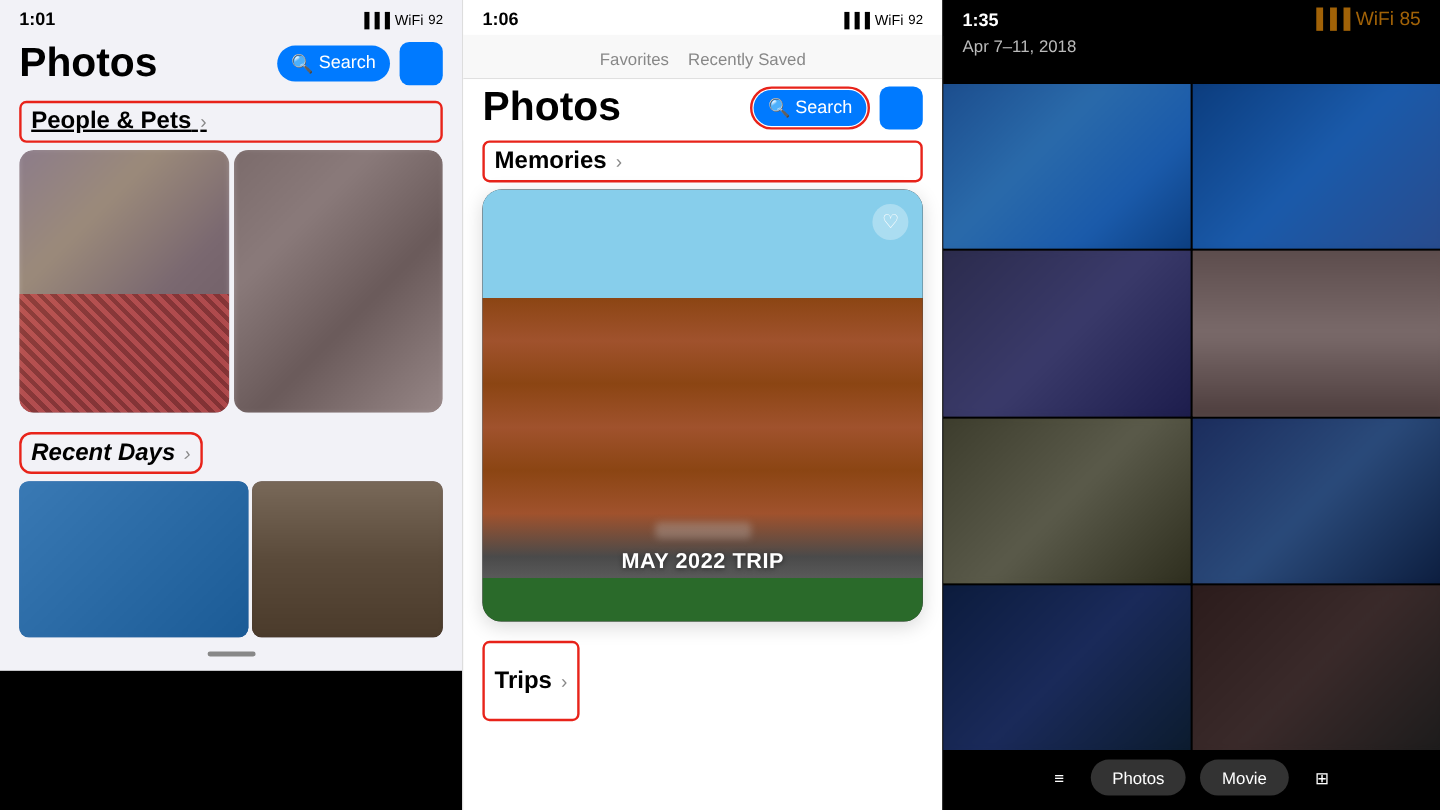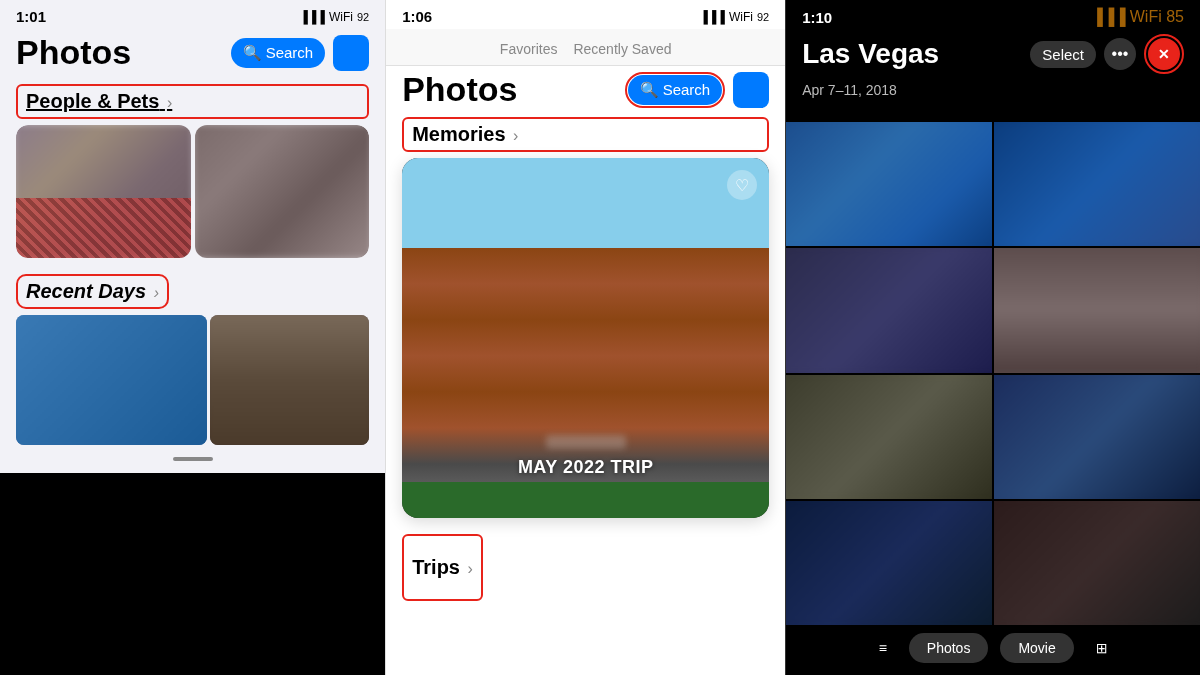--- a/index.html
+++ b/index.html
@@ -15,21 +15,21 @@
     
     .phone-panel {
       position: relative;
       overflow: hidden;
       background: #f2f2f7;
     }
 
     
     .panel1 {
       width: 390px;
-      height: 473px;
+      height: 559px;
       background: #f2f2f7;
       display: flex;
       flex-direction: column;
     }
 
     .status-bar {
       display: flex;
       justify-content: space-between;
       align-items: center;
       padding: 8px 16px 4px;
@@ -579,41 +579,27 @@
         <span>Trips</span>
         <span class="chevron">›</span>
       </div>
     </div>
   </div>
 </div>
 
 <div class="phone-panel panel3">
 
   <div class="p3-status">
-    <span class="p3-status-time">1:10</span>
+    <span class="p3-status-time">1:35</span>
     <div class="p3-status-icons">
       <span>▐▐▐ WiFi </span>
       <span>85</span>
     </div>
   </div>
 
-  <div class="p3-header">
-    <span class="p3-title">Las Vegas</span>
-    <div class="p3-actions">
-      <div class="p3-select-btn">Select</div>
-      <div class="p3-more-btn">
-        <span>•••</span>
-      </div>
-      <div style="border: 2.5px solid #e8231a; border-radius: 50%; padding: 2px;">
-        <div class="p3-close-btn">
-          <span>✕</span>
-        </div>
-      </div>
-    </div>
-  </div>
 
   <div class="p3-date">Apr 7–11, 2018</div>
 
   <div class="p3-grid">
 
     <div class="grid-cell gc1">
       <div class="screen-blur" style="background:linear-gradient(135deg,#1a4a8a 0%,#2a6aaa 40%,#1a5aaa 70%,#0a3a7a 100%);"></div>
     </div>
     <div class="grid-cell gc2">
       <div class="screen-blur" style="background:linear-gradient(135deg,#0a3a7a 0%,#1a5aaa 50%,#2a4a8a 100%);"></div>

